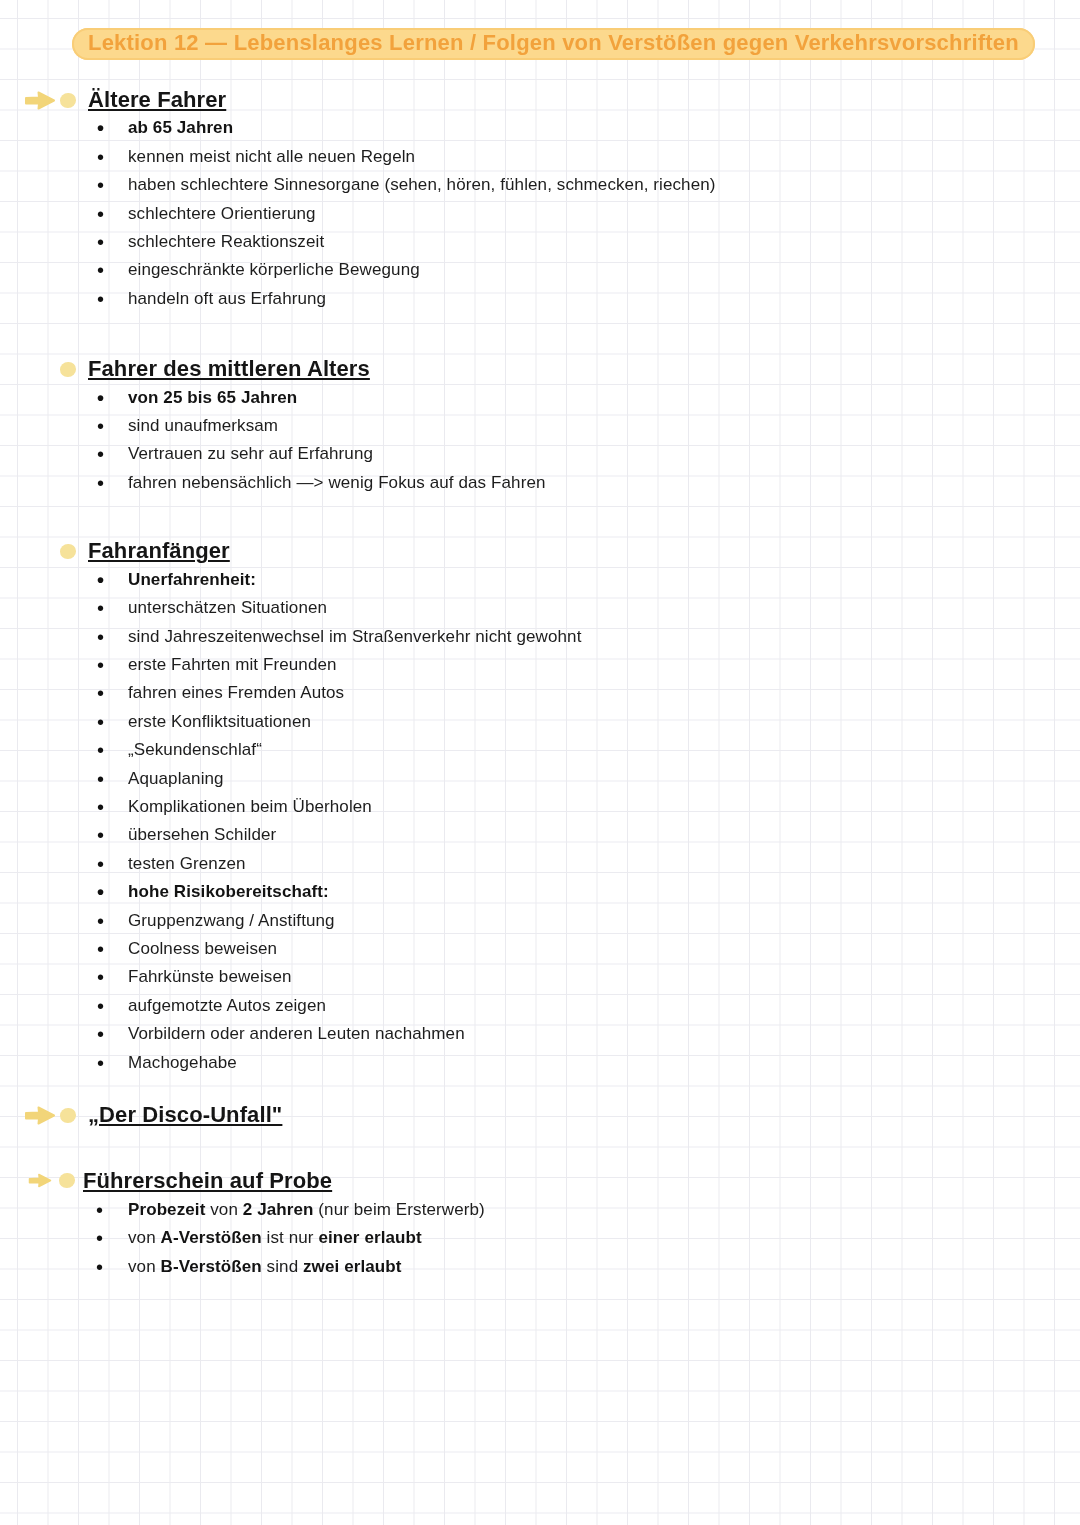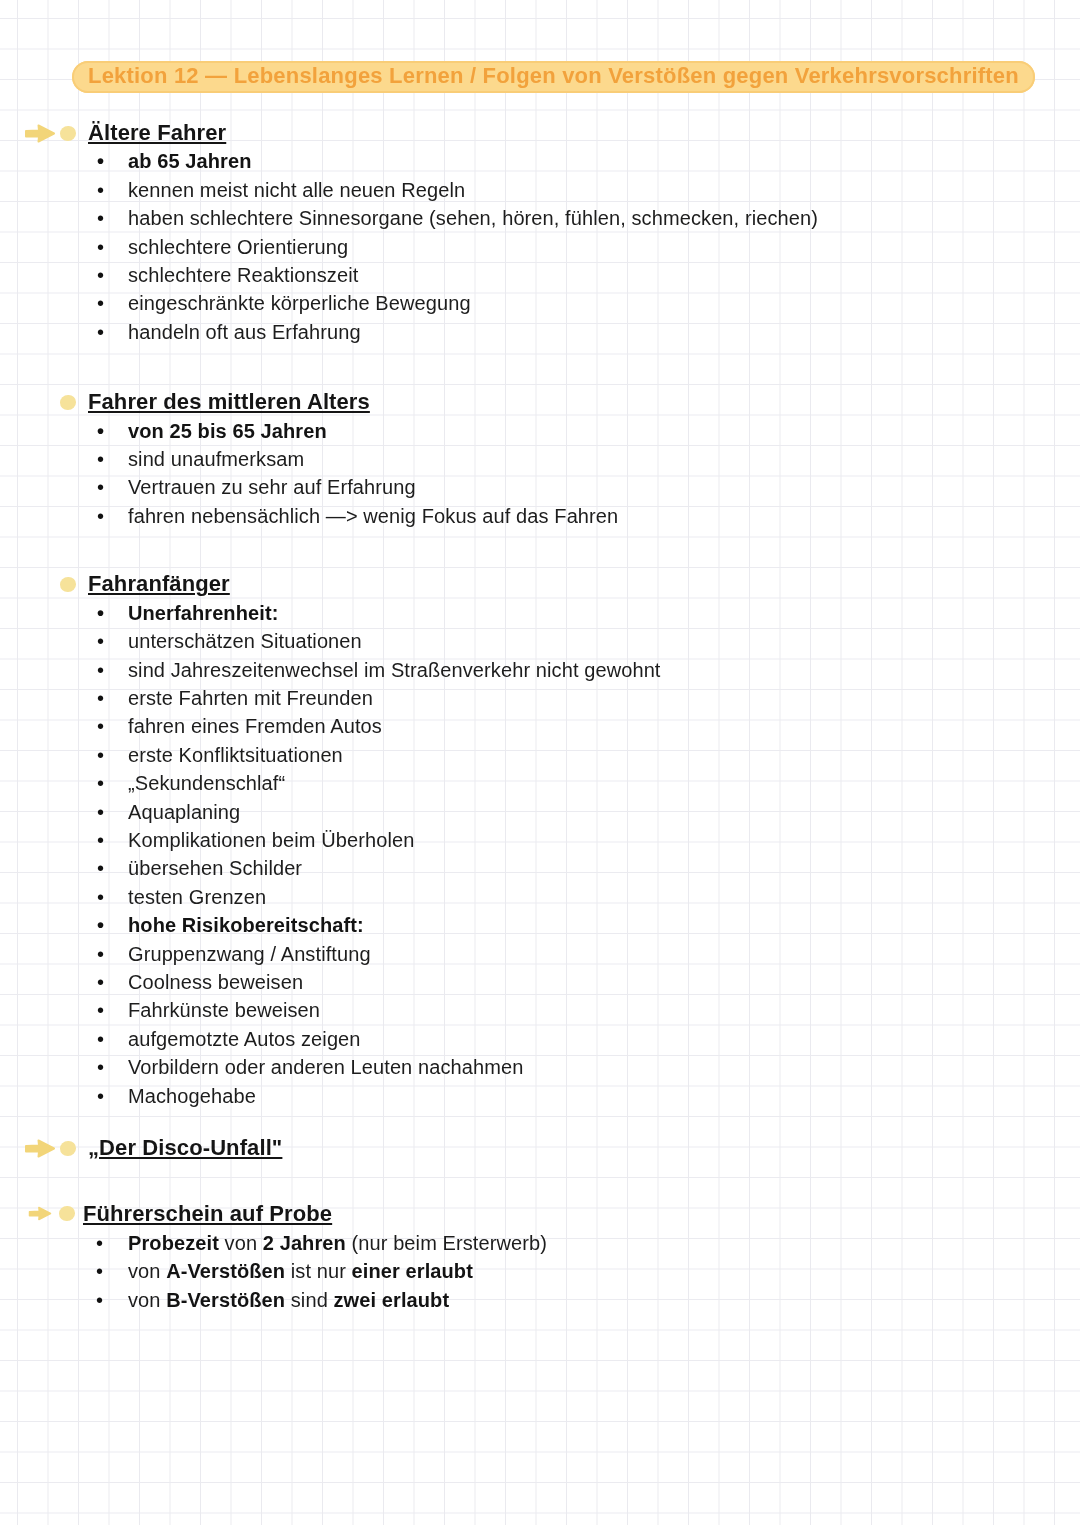--- a/index.html
+++ b/index.html
@@ -24,21 +24,20 @@
     background:#fcd98d;
     box-shadow:inset 0 0 0 2px #f9cd77;
     border-radius:16px;
     padding:2px 16px 4px 16px;
     color:#f2a23c;
     font-size:22px;
     font-weight:bold;
     letter-spacing:.2px;
     line-height:26px;
     white-space:nowrap;
-    margin-top:33px;
   }
   .section{position:relative;}
   .sec-aeltere-fahrer{margin-top:26px;}
   .sec-mittleres-alter{margin-top:42px;}
   .sec-fahranfaenger{margin-top:40px;}
   .sec-disco-unfall{margin-top:24px;}
   .sec-junge-fahrer{margin-top:38px;margin-left:-31px;}
   .sec-title{
     margin:0;font-size:22px;font-weight:bold;color:#151515;
     line-height:28.4px;position:relative;letter-spacing:.1px;text-decoration:underline;
@@ -49,21 +48,21 @@
     background:#f6e29a;
   }
   .m-arrow{position:absolute;left:-64px;top:4px;width:32px;height:21px;}
   .m-arrow svg{display:block;width:100%;height:100%;}
   .sec-junge-fahrer > .m-arrow{left:-29px;top:5px;width:24px;height:17px;}
   .subsection{position:relative;margin-left:26px;}
   .subsection .m-dot{left:-24px;top:6px;}
   .item{
     position:relative;
     padding-left:40px;
-    font-size:20px;
+    font-size:17px;
     line-height:28.4px;
     color:#1d1d1d;
     letter-spacing:.1px;
   }
   .item::before{
     content:"\2022";
     position:absolute;left:9px;top:0;
     font-size:20px;color:#111;
   }
   .subsection .item{padding-left:45px;}

